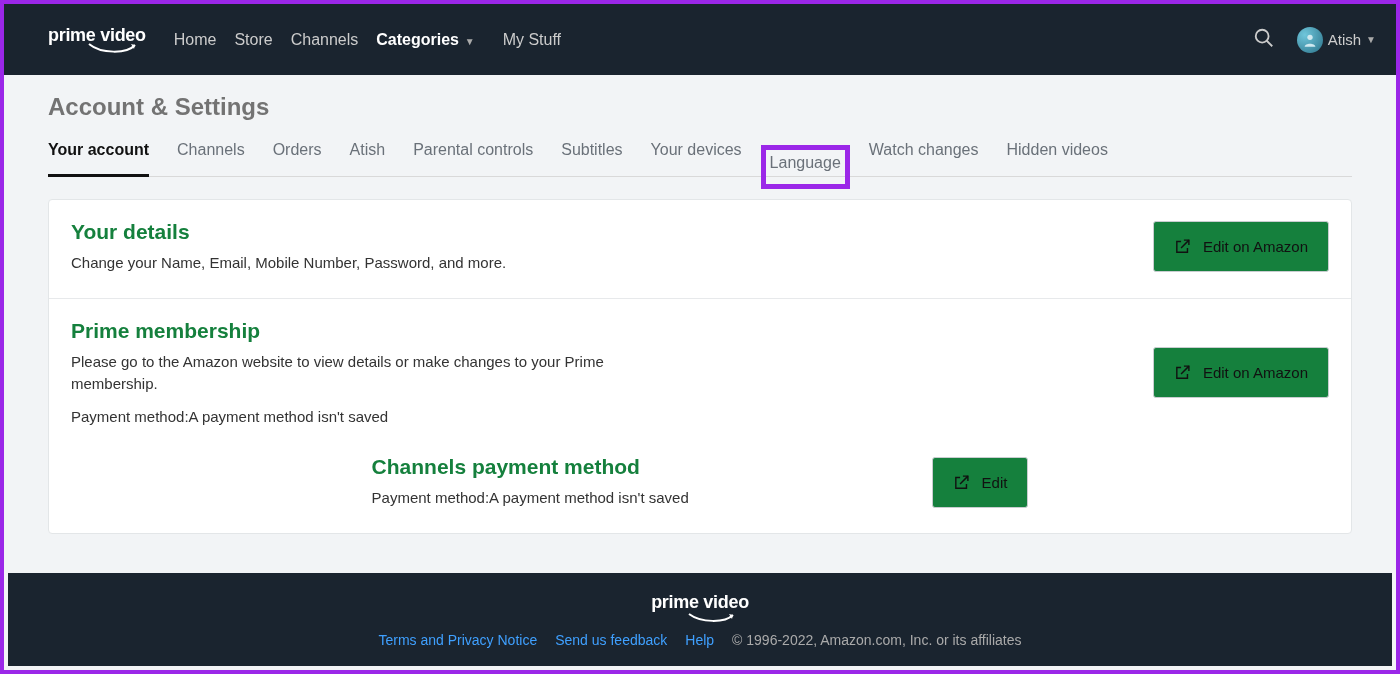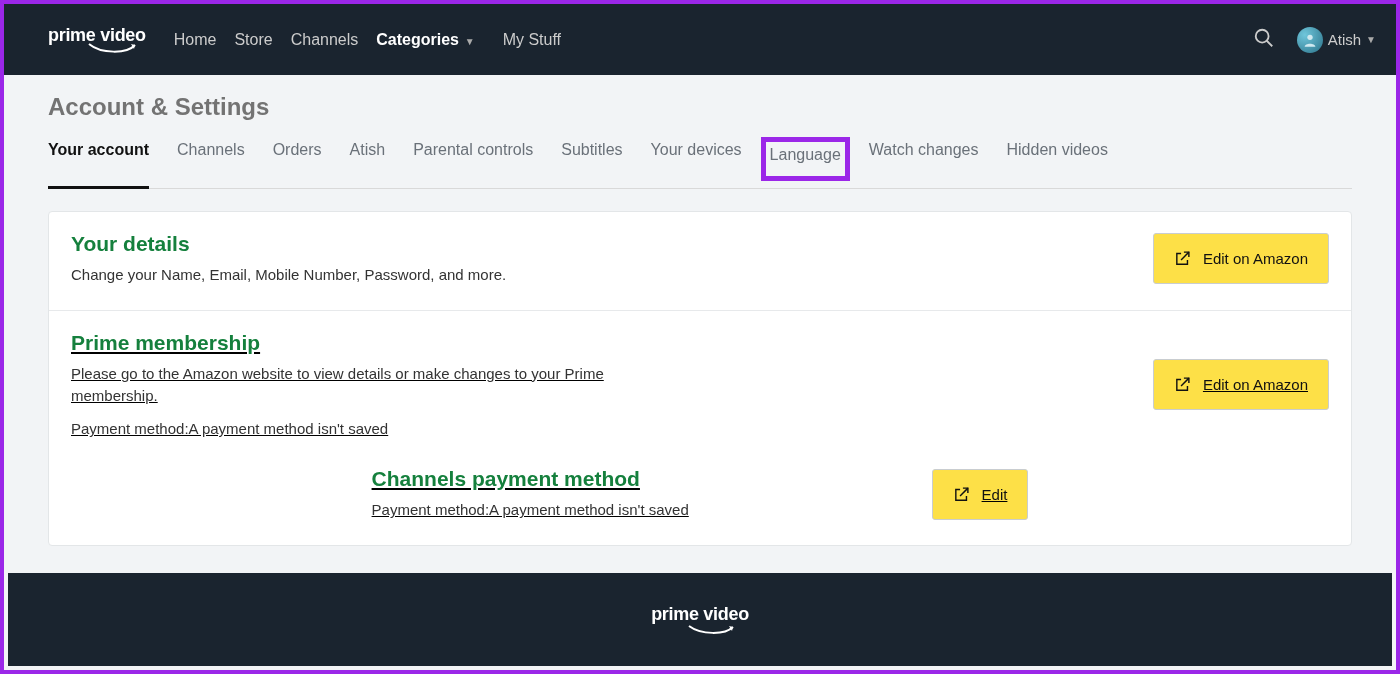--- a/index.html
+++ b/index.html
@@ -86,47 +86,47 @@
   }
   .tab.active::after {
     content: "";
     position: absolute;
     left: 0; right: 0; bottom: -1px;
     height: 3px;
     background: #111;
   }
   .tab.highlighted {
     border: 5px solid #9b27e8;
-    margin: -9px -9px 12px -9px;
+    margin: -9px -9px 0px -9px;
     padding: 4px 4px 12px 4px;
     position: relative;
-    top: 5px;
+    top: 13px;
   }
   
   .card {
     background: #fff;
     border: 1px solid #e3e6e8;
     border-radius: 4px;
     margin-top: 22px;
   }
   .section {
     padding: 20px 22px 24px 22px;
     display: flex;
     align-items: center;
     justify-content: space-between;
     gap: 40px;
   }
-  .section + .section { border-top: 1px solid #e7e9eb; text-decoration: underline; }
+  .section + .section { border-top: 1px solid #e7e9eb; }
   .section-left { flex: 1; max-width: 560px; }
   .section-title { font-size: 21px; font-weight: 700; color: #15803d; margin-bottom: 8px;}
   .section-desc { font-size: 15px; color: #333; line-height: 1.45; }
   .section-extra { font-size: 15px; color: #333; margin-top: 14px; }
   .sub-block { margin-top: 30px; }
   .edit-btn {
-    background: #fde047;
+    background: #15803d;
     border: 1px solid #c9cdd0;
     border-radius: 3px;
     padding: 16px 20px;
     font-size: 15px;
     color: #111;
     display: inline-flex;
     align-items: center;
     gap: 12px;
     cursor: pointer;
     white-space: nowrap;
@@ -258,13 +258,19 @@
 </div>
 
 <div class="footer">
   <div class="footer-logo">
     <span>prime video</span>
     <svg width="74" height="11" viewBox="0 0 74 11">
         <path d="M26 1 C 38 10, 62 10, 70 2" stroke="#fff" stroke-width="2" fill="none"></path>
         <path d="M70 2 L66 1 L69 6 Z" fill="#fff"></path>
       </svg>
   </div>
+  <div class="footer-links">
+    <a>Terms and Privacy Notice</a>
+    <a>Send us feedback</a>
+    <a>Help</a>
+    <span class="footer-copy">© 1996-2022, Amazon.com, Inc. or its affiliates</span>
+  </div>
 </div>
 
 </body></html>

